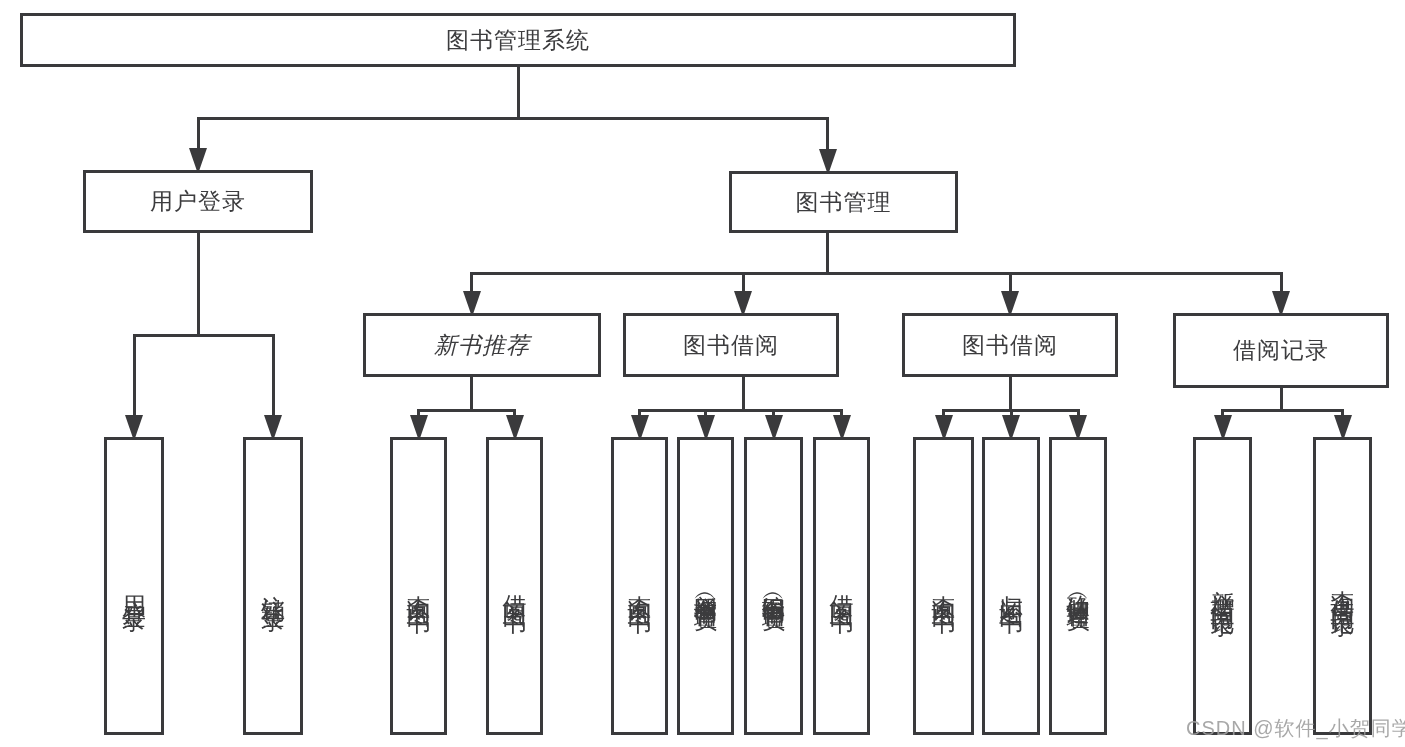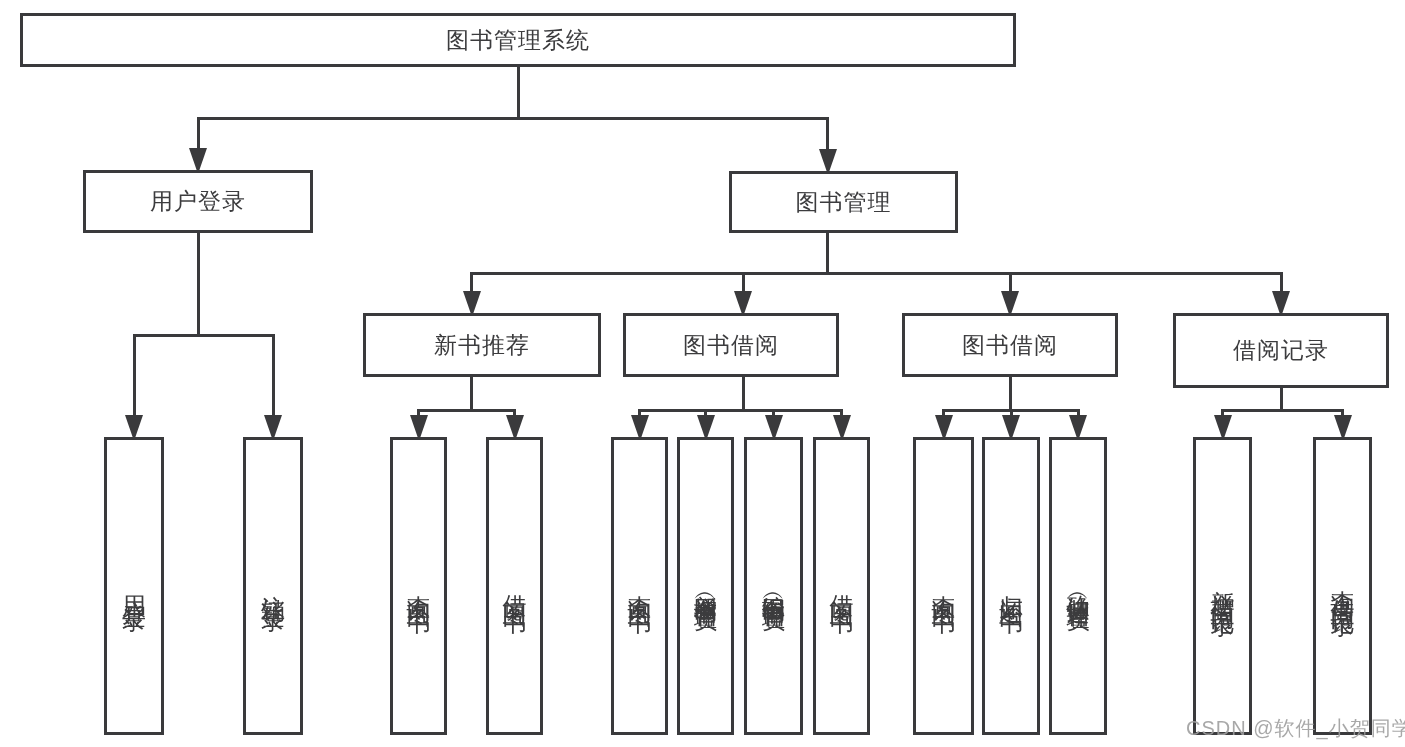--- a/index.html
+++ b/index.html
@@ -59,21 +59,21 @@
     </div>
     <div class="line" style="left: 826px; top: 118px; width: 3px; height: 31px;"></div>
     <div class="arrow" style="left: 818.5px; top: 149px;"></div>
     <div class="node h" style="left: 713px; top: 171px; width: 229px; height: 62px; margin-left: 16px;">
       <span>图书管理</span>
     </div>
     <div class="line" style="left: 826px; top: 231px; width: 3px; height: 43.5px;"></div>
     <div class="line" style="left: 470px; top: 271.5px; width: 812.5px; height: 3px;"></div>
     <div class="line" style="left: 470px; top: 273px; width: 3px; height: 18px;"></div>
     <div class="arrow" style="left: 462.5px; top: 291px;"></div>
-    <div class="node h" style="left: 363px; top: 313px; width: 238px; height: 64px;">
+    <div class="node h" style="left: 363px; top: 313px; width: 238px; height: 64px; font-style: italic;">
       <span>新书推荐</span>
     </div>
     <div class="line" style="left: 470px; top: 375px; width: 3px; height: 36.5px;"></div>
     <div class="line" style="left: 417px; top: 408.5px; width: 99px; height: 3px;"></div>
     <div class="line" style="left: 417px; top: 410px; width: 3px; height: 5px;"></div>
     <div class="arrow" style="left: 409.5px; top: 415px;"></div>
     <div class="node v" style="left: 390px; top: 437px; width: 57px; height: 298px;">
       <span>查询图书</span>
     </div>
     <div class="line" style="left: 513px; top: 410px; width: 3px; height: 5px;"></div>

